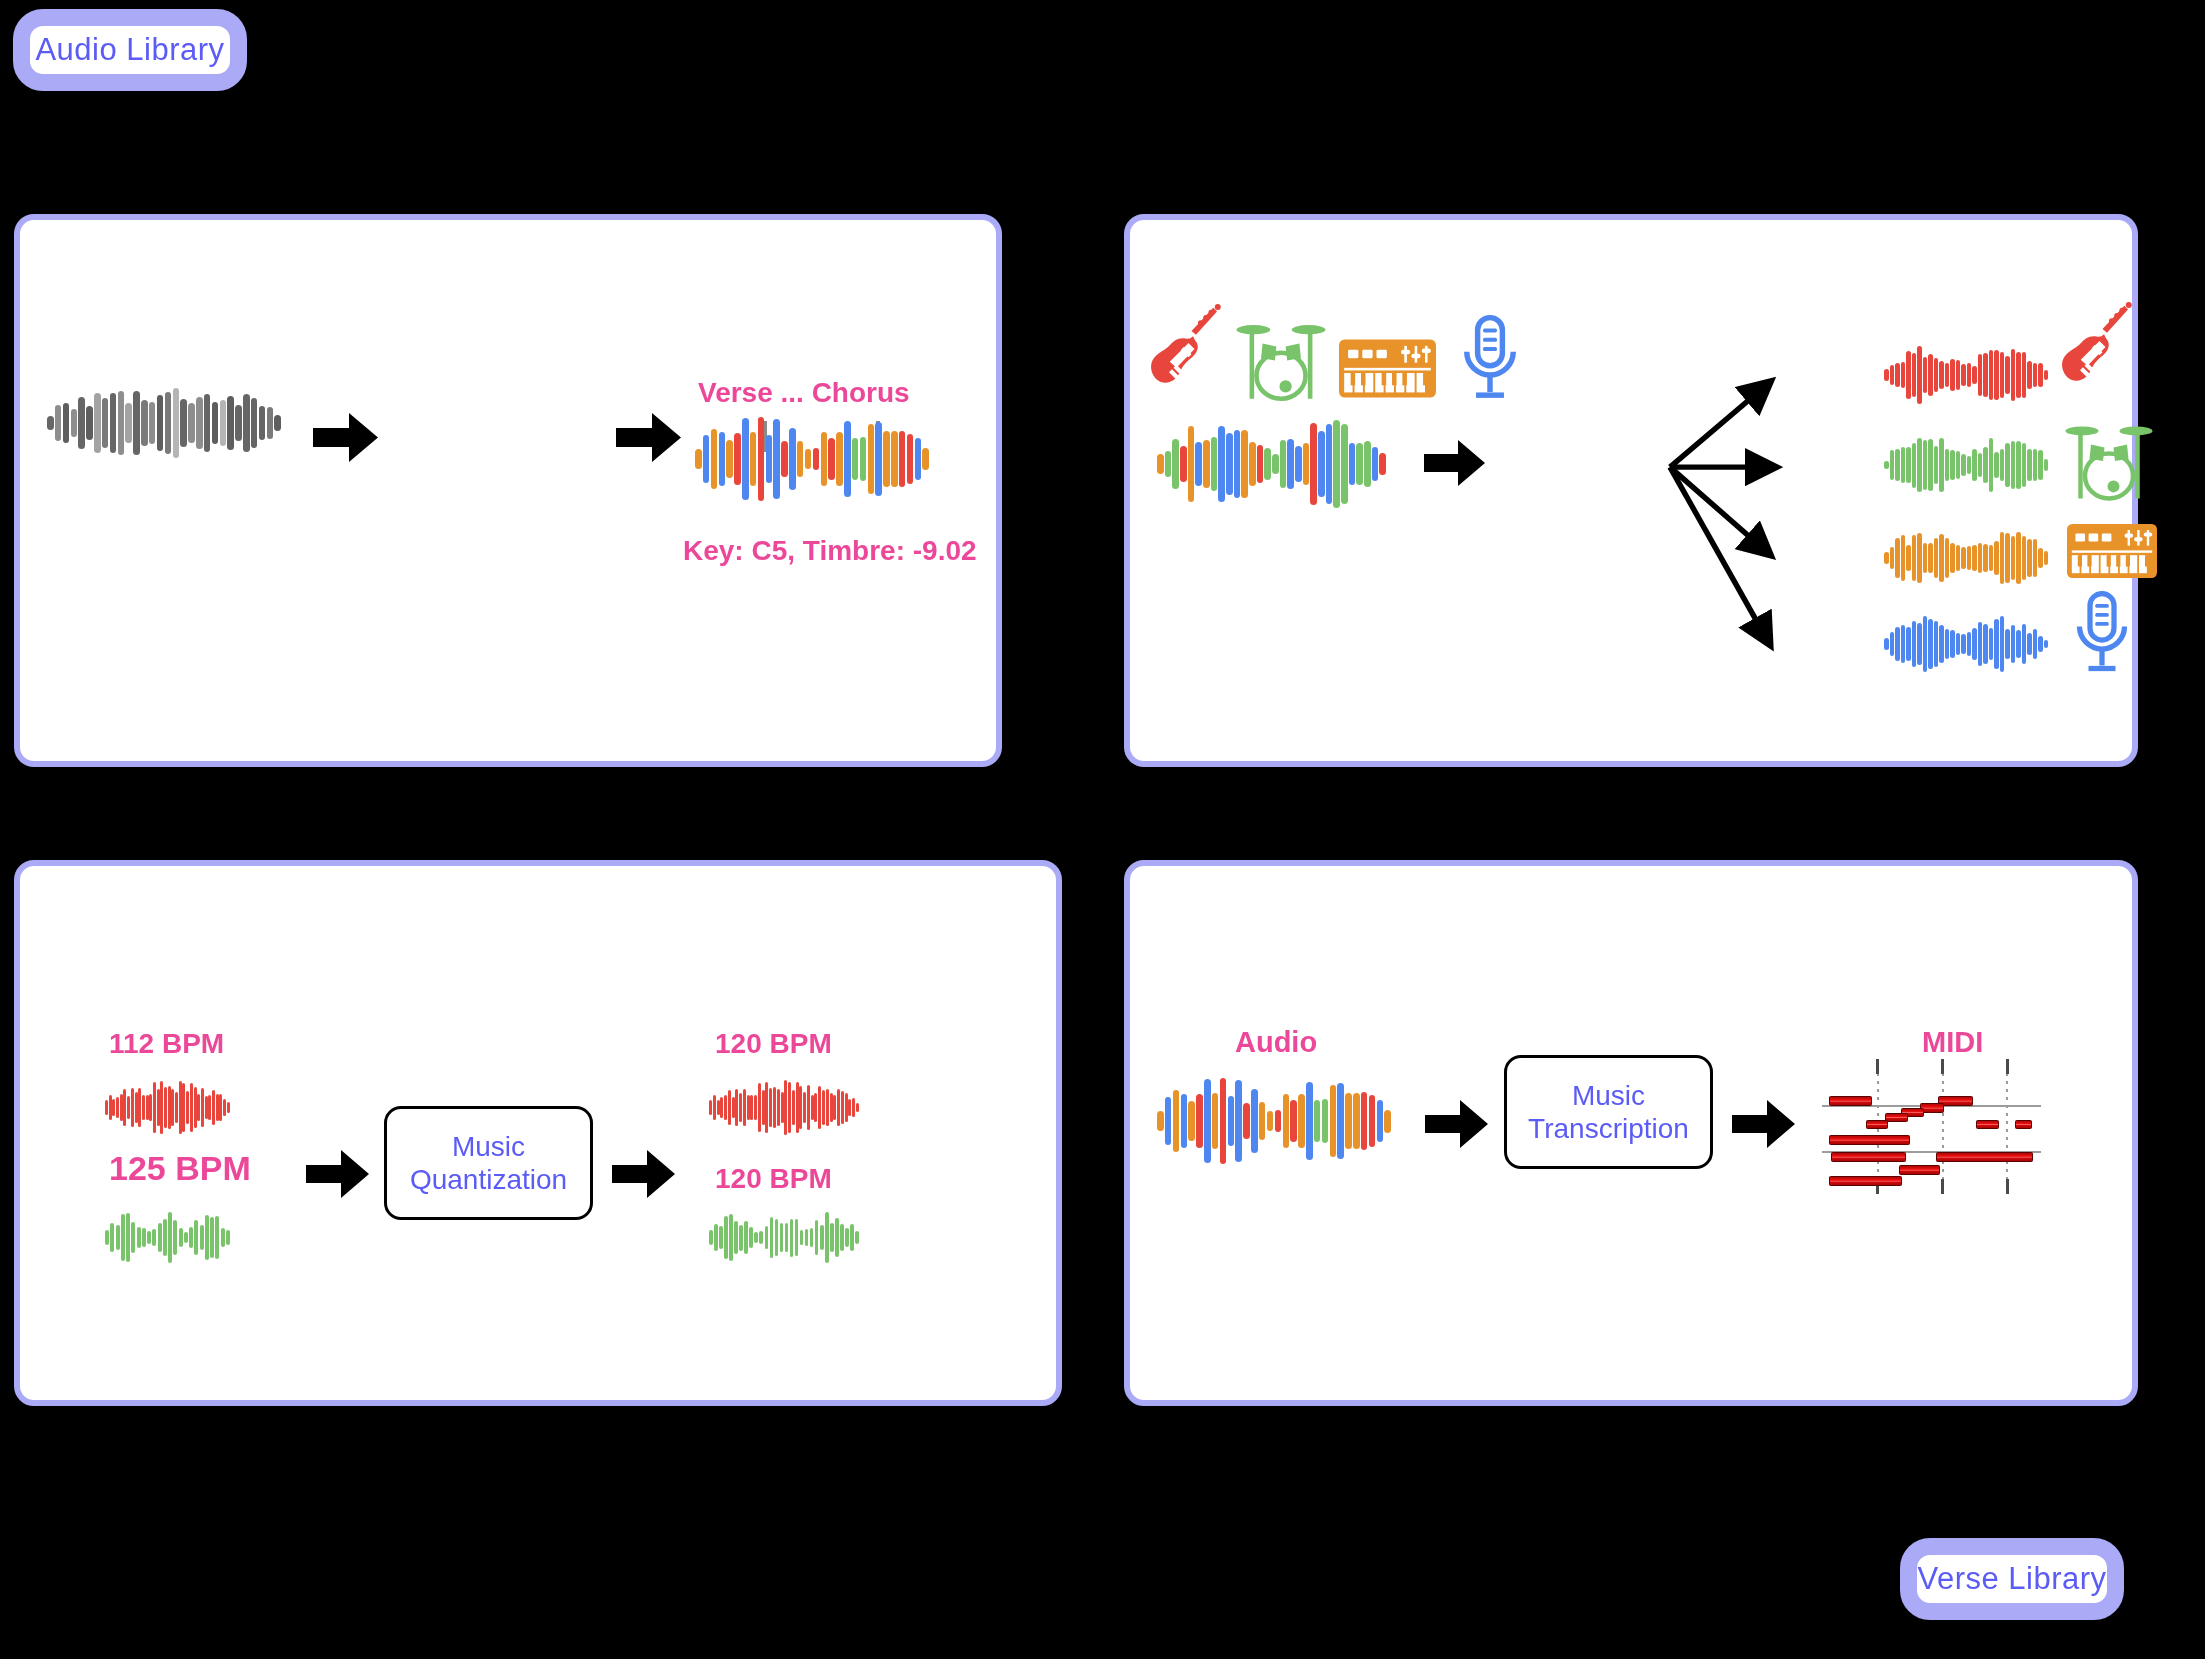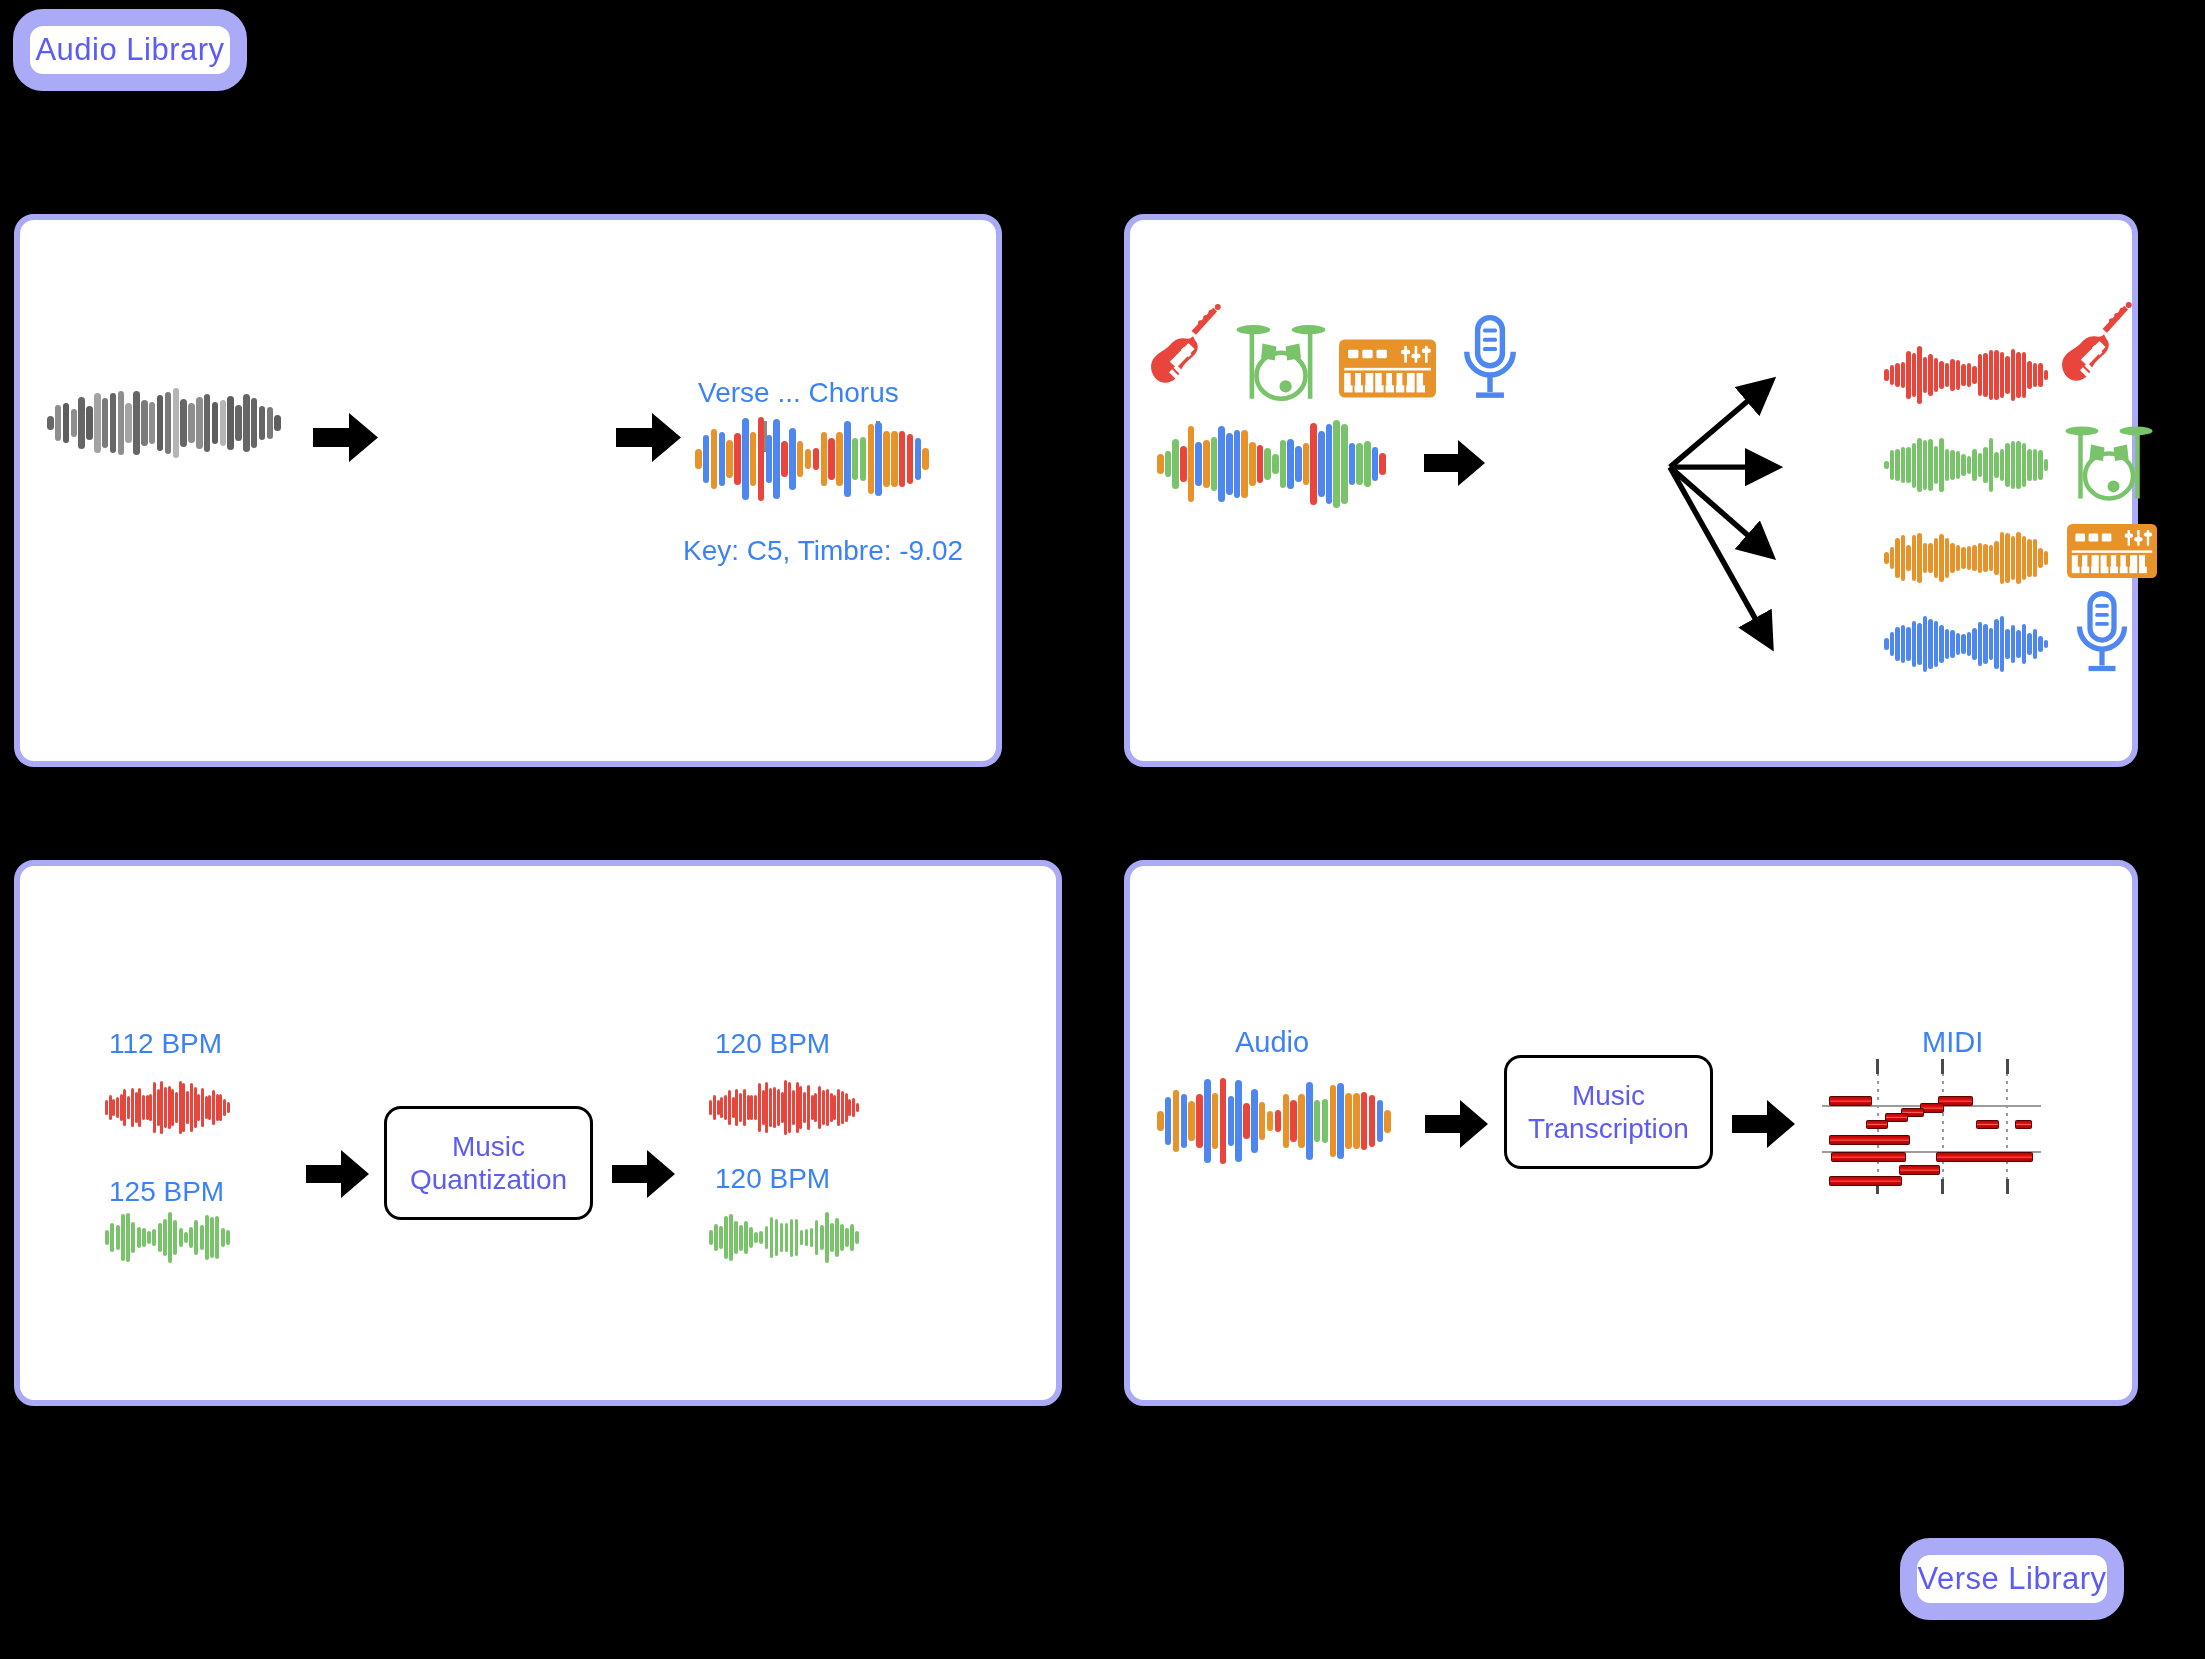--- a/index.html
+++ b/index.html
@@ -11,21 +11,21 @@
             color:#5b5bf5;font-size:31px;letter-spacing:0.5px;box-sizing:border-box;}
 
   .panel{position:absolute;background:#ffffff;border:6.5px solid #aaaaf7;
          border-radius:20px;box-sizing:border-box;}
 
   .proc-box{position:absolute;background:#fff;border:3.5px solid #000;
             border-radius:17px;display:flex;flex-direction:column;
             align-items:center;justify-content:center;color:#5b5bf5;
             font-size:28px;line-height:1.18;text-align:center;box-sizing:border-box;}
 
-  .lbl{position:absolute;color:#3b82f6;white-space:nowrap;}
+  .lbl{position:absolute;color:#ec4899;white-space:nowrap;font-weight:bold;}
 
   .wave{position:absolute;display:flex;align-items:center;justify-content:space-between;}
   .wave i{display:block;border-radius:49px;flex:0 0 auto;}
 
   .arrow{position:absolute;}
   .tick{position:absolute;background:#8a8a8a;}
 
   .icon{position:absolute;}
   .roll{position:absolute;}
   .roll .note{position:absolute;background:#d10a0a;border:1px solid #5a0303;border-radius:1.5px;
@@ -522,21 +522,21 @@
       <i style="width: 3px; height: 71.7%; background: rgb(232, 69, 60);"></i>
       <i style="width: 3px; height: 40.6%; background: rgb(232, 69, 60);"></i>
       <i style="width: 3px; height: 43.9%; background: rgb(232, 69, 60);"></i>
       <i style="width: 3px; height: 61.9%; background: rgb(232, 69, 60);"></i>
       <i style="width: 3px; height: 48.7%; background: rgb(232, 69, 60);"></i>
       <i style="width: 3px; height: 47.6%; background: rgb(232, 69, 60);"></i>
       <i style="width: 3px; height: 31.8%; background: rgb(232, 69, 60);"></i>
       <i style="width: 3px; height: 18.6%; background: rgb(232, 69, 60);"></i>
     </div>
 
-  <div class="lbl" style="left:89px;top:310px;font-size:28px;">125 BPM</div>
+  <div class="lbl" style="left:89px;top:283px;font-size:34px;">125 BPM</div>
   <div class="wave" style="left: 85px; top: 344px; width: 125px; height: 55px; gap: 0px;" id="w-mq-i2">
       <i style="width: 4px; height: 28.1%; background: rgb(121, 196, 106);"></i>
       <i style="width: 4px; height: 53%; background: rgb(121, 196, 106);"></i>
       <i style="width: 4px; height: 46.3%; background: rgb(121, 196, 106);"></i>
       <i style="width: 4px; height: 86.6%; background: rgb(121, 196, 106);"></i>
       <i style="width: 4px; height: 88%; background: rgb(121, 196, 106);"></i>
       <i style="width: 4px; height: 56.7%; background: rgb(121, 196, 106);"></i>
       <i style="width: 4px; height: 36.9%; background: rgb(121, 196, 106);"></i>
       <i style="width: 4px; height: 35.2%; background: rgb(121, 196, 106);"></i>
       <i style="width: 4px; height: 23.5%; background: rgb(121, 196, 106);"></i>

